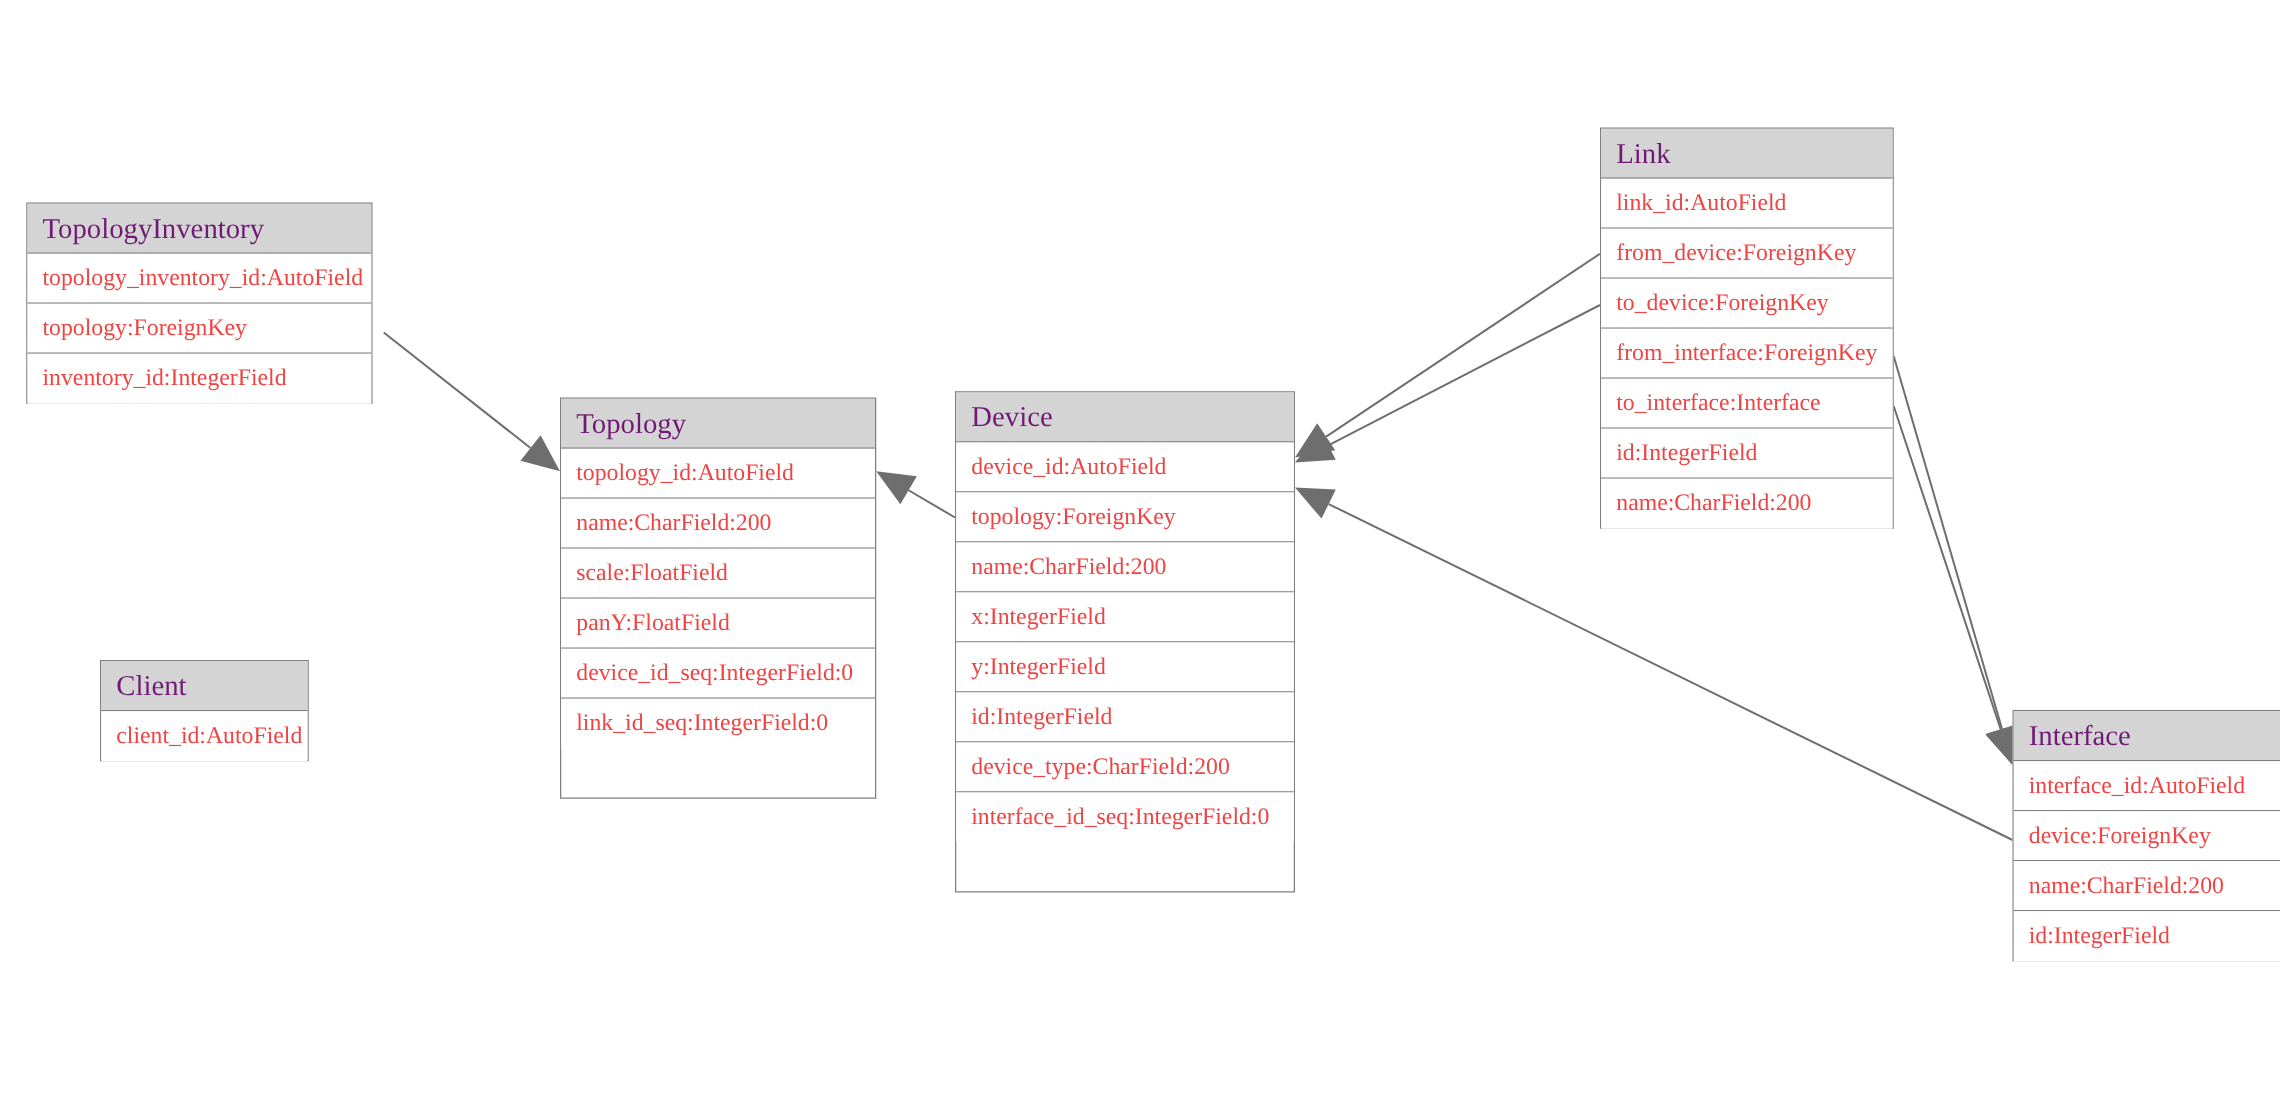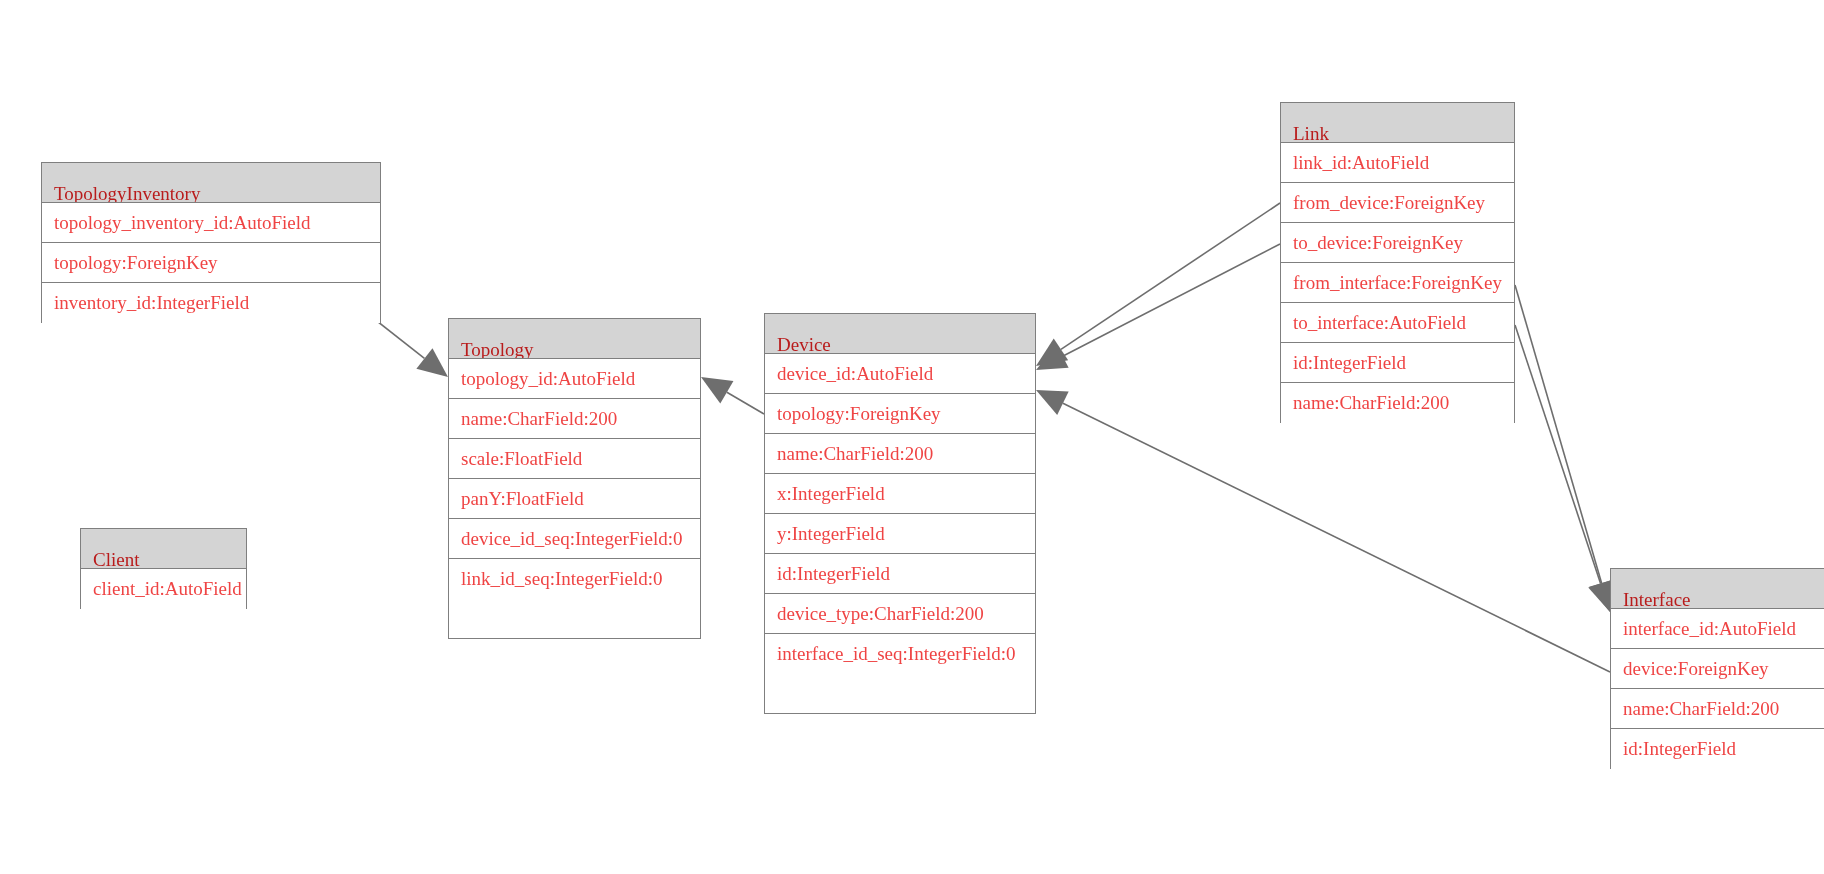--- a/index.html
+++ b/index.html
@@ -28,25 +28,25 @@
     position: absolute;
     box-sizing: border-box;
     border: 1px solid #7f7f7f;
     background: #ffffff;
     z-index: 5;
   }
   .entity-title {
     box-sizing: border-box;
     background: #d4d4d4;
     border-bottom: 1px solid #7f7f7f;
-    color: #b91c1c;
-    font-size: 19px;
+    color: #701a75;
+    font-size: 23px;
     line-height: 40px;
     height: 40px;
-    padding: 11px 0 0 12px;
+    padding: 0 0 0 12px;
     white-space: nowrap;
     overflow: hidden;
   }
   .entity-field {
     box-sizing: border-box;
     border-bottom: 1px solid #7f7f7f;
     color: #ef4444;
     font-size: 19px;
     line-height: 40px;
     height: 40px;
@@ -89,21 +89,21 @@
         <line x1="1515" y1="325" x2="1600.5727284422844" y2="583.5197164519542" stroke="#6e6e6e" stroke-width="1.6"></line>
         <polygon points="1610,612 1588.2312722381312,587.6048674602976 1612.9141846464377,579.4345654436108" fill="#6e6e6e"></polygon>
       </g>
       <g>
         <line x1="1610" y1="672" x2="1062.9259784029928" y2="403.2284423512961" stroke="#6e6e6e" stroke-width="1.6"></line>
         <polygon points="1036,390 1068.6583034218877,391.56051837666587 1057.1936533840978,414.89636632592635" fill="#6e6e6e"></polygon>
       </g>
     </svg>
 
   <div id="entity-layer">
-      <div class="entity" style="left: 21px; top: 162px; width: 340px; height: 161px; margin-left: 20px;">
+      <div class="entity" style="left: 21px; top: 162px; width: 277px; height: 161px;">
         <div class="entity-title">TopologyInventory</div>
         <div class="entity-field">topology_inventory_id:AutoField</div>
         <div class="entity-field">topology:ForeignKey</div>
         <div class="entity-field">inventory_id:IntegerField</div>
       </div>
       <div class="entity" style="left: 80px; top: 528px; width: 167px; height: 81px;">
         <div class="entity-title">Client</div>
         <div class="entity-field">client_id:AutoField</div>
       </div>
       <div class="entity" style="left: 448px; top: 318px; width: 253px; height: 321px;">
@@ -125,21 +125,21 @@
         <div class="entity-field">id:IntegerField</div>
         <div class="entity-field">device_type:CharField:200</div>
         <div class="entity-field">interface_id_seq:IntegerField:0</div>
       </div>
       <div class="entity" style="left: 1280px; top: 102px; width: 235px; height: 321px;">
         <div class="entity-title">Link</div>
         <div class="entity-field">link_id:AutoField</div>
         <div class="entity-field">from_device:ForeignKey</div>
         <div class="entity-field">to_device:ForeignKey</div>
         <div class="entity-field">from_interface:ForeignKey</div>
-        <div class="entity-field">to_interface:AutoField</div>
+        <div class="entity-field">to_interface:Interface</div>
         <div class="entity-field">id:IntegerField</div>
         <div class="entity-field">name:CharField:200</div>
       </div>
       <div class="entity" style="left: 1610px; top: 568px; width: 234px; height: 201px;">
         <div class="entity-title">Interface</div>
         <div class="entity-field">interface_id:AutoField</div>
         <div class="entity-field">device:ForeignKey</div>
         <div class="entity-field">name:CharField:200</div>
         <div class="entity-field">id:IntegerField</div>
       </div>

